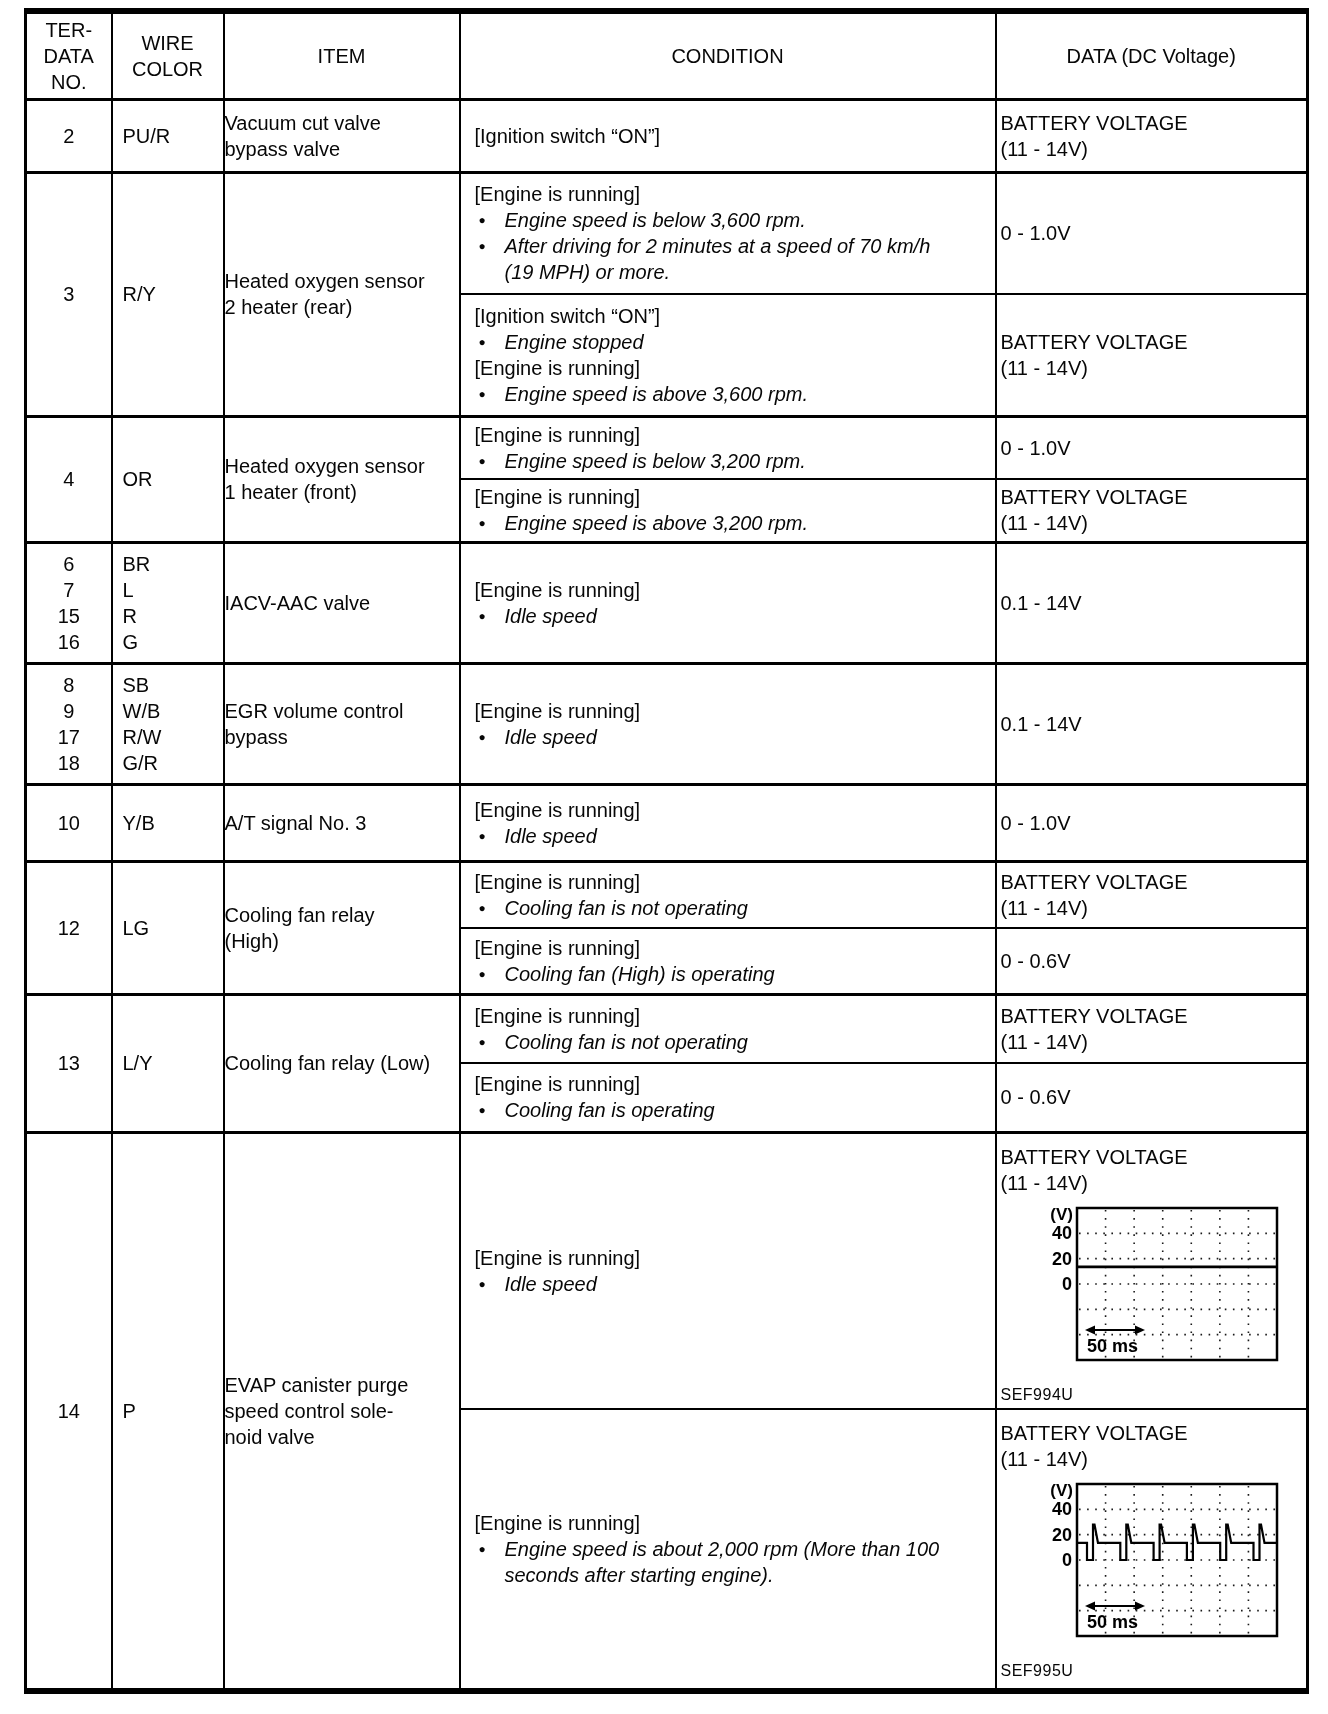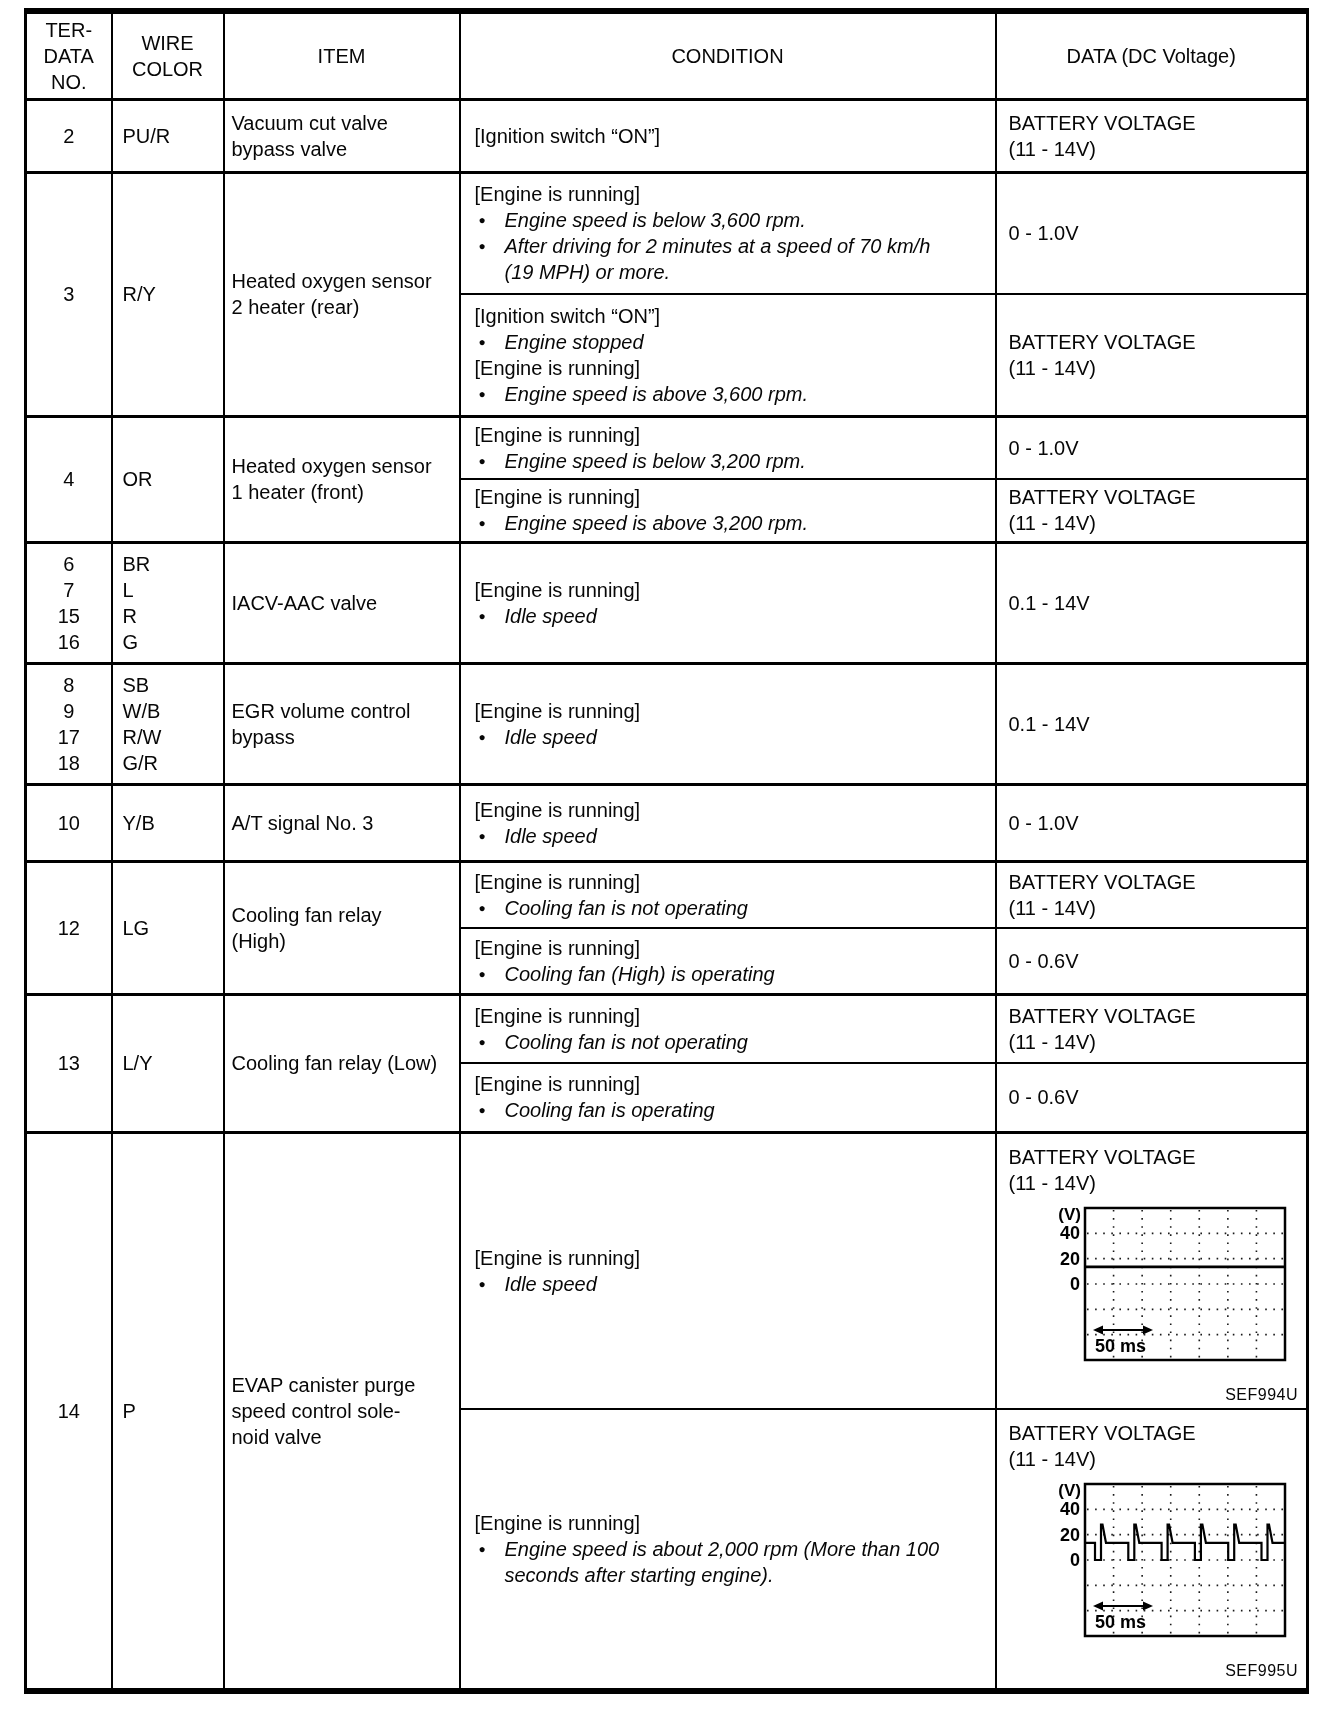--- a/index.html
+++ b/index.html
@@ -7,31 +7,31 @@
   .sheet{position:absolute;left:24px;top:8px;width:1022px;}
   table{border-collapse:collapse;table-layout:fixed;width:100%;
         border-left:3px solid #000;border-right:3px solid #000;
         border-top:6px solid #000;border-bottom:6px solid #000;}
   th,td{border-left:2.5px solid #000;vertical-align:middle;padding:0;font-size:20px;line-height:26px;font-weight:normal;}
   tr.major>td{border-top:3.5px solid #000;}
   tr.sub>td{border-top:2px solid #000;}
   thead th{border-bottom:3.5px solid #000;text-align:center;}
   .num-col{text-align:center;}
   .wire-cell{padding-left:10px;margin-top:12px;}
-  .item-cell{padding-left:7px;padding-right:4px;}
+  .item-cell{padding-left:0;padding-right:4px;}
   .cond-cell{padding-left:14px;padding-right:8px;}
-  .data-cell{padding-left:12px;padding-right:4px;}
+  .data-cell{padding-left:4px;padding-right:4px;}
   .cond-bracket{font-weight:normal;}
   .bullet-line{display:flex;align-items:flex-start;}
   .bullet-glyph{width:26px;flex:none;font-size:12px;line-height:26px;padding-left:4px;}
   .bullet-text{flex:1;white-space:pre-wrap;font-style:italic;}
   .data-top{vertical-align:top;}
   .data-top .pad{padding-top:10px;}
   .scope{margin:6px 0 0 26px;}
-  .scope-ref{text-align:right;font-size:16px;letter-spacing:0.5px;padding-right:4px;margin-top:8px;}
+  .scope-ref{text-align:left;font-size:16px;letter-spacing:0.5px;padding-right:4px;margin-top:8px;}
   .hdr-line{display:block;}
 </style>
 </head>
 <body>
 
 <div class="sheet">
   <table id="vtable">
     <colgroup>
       <col style="width:86px">
         <col style="width:112px">

